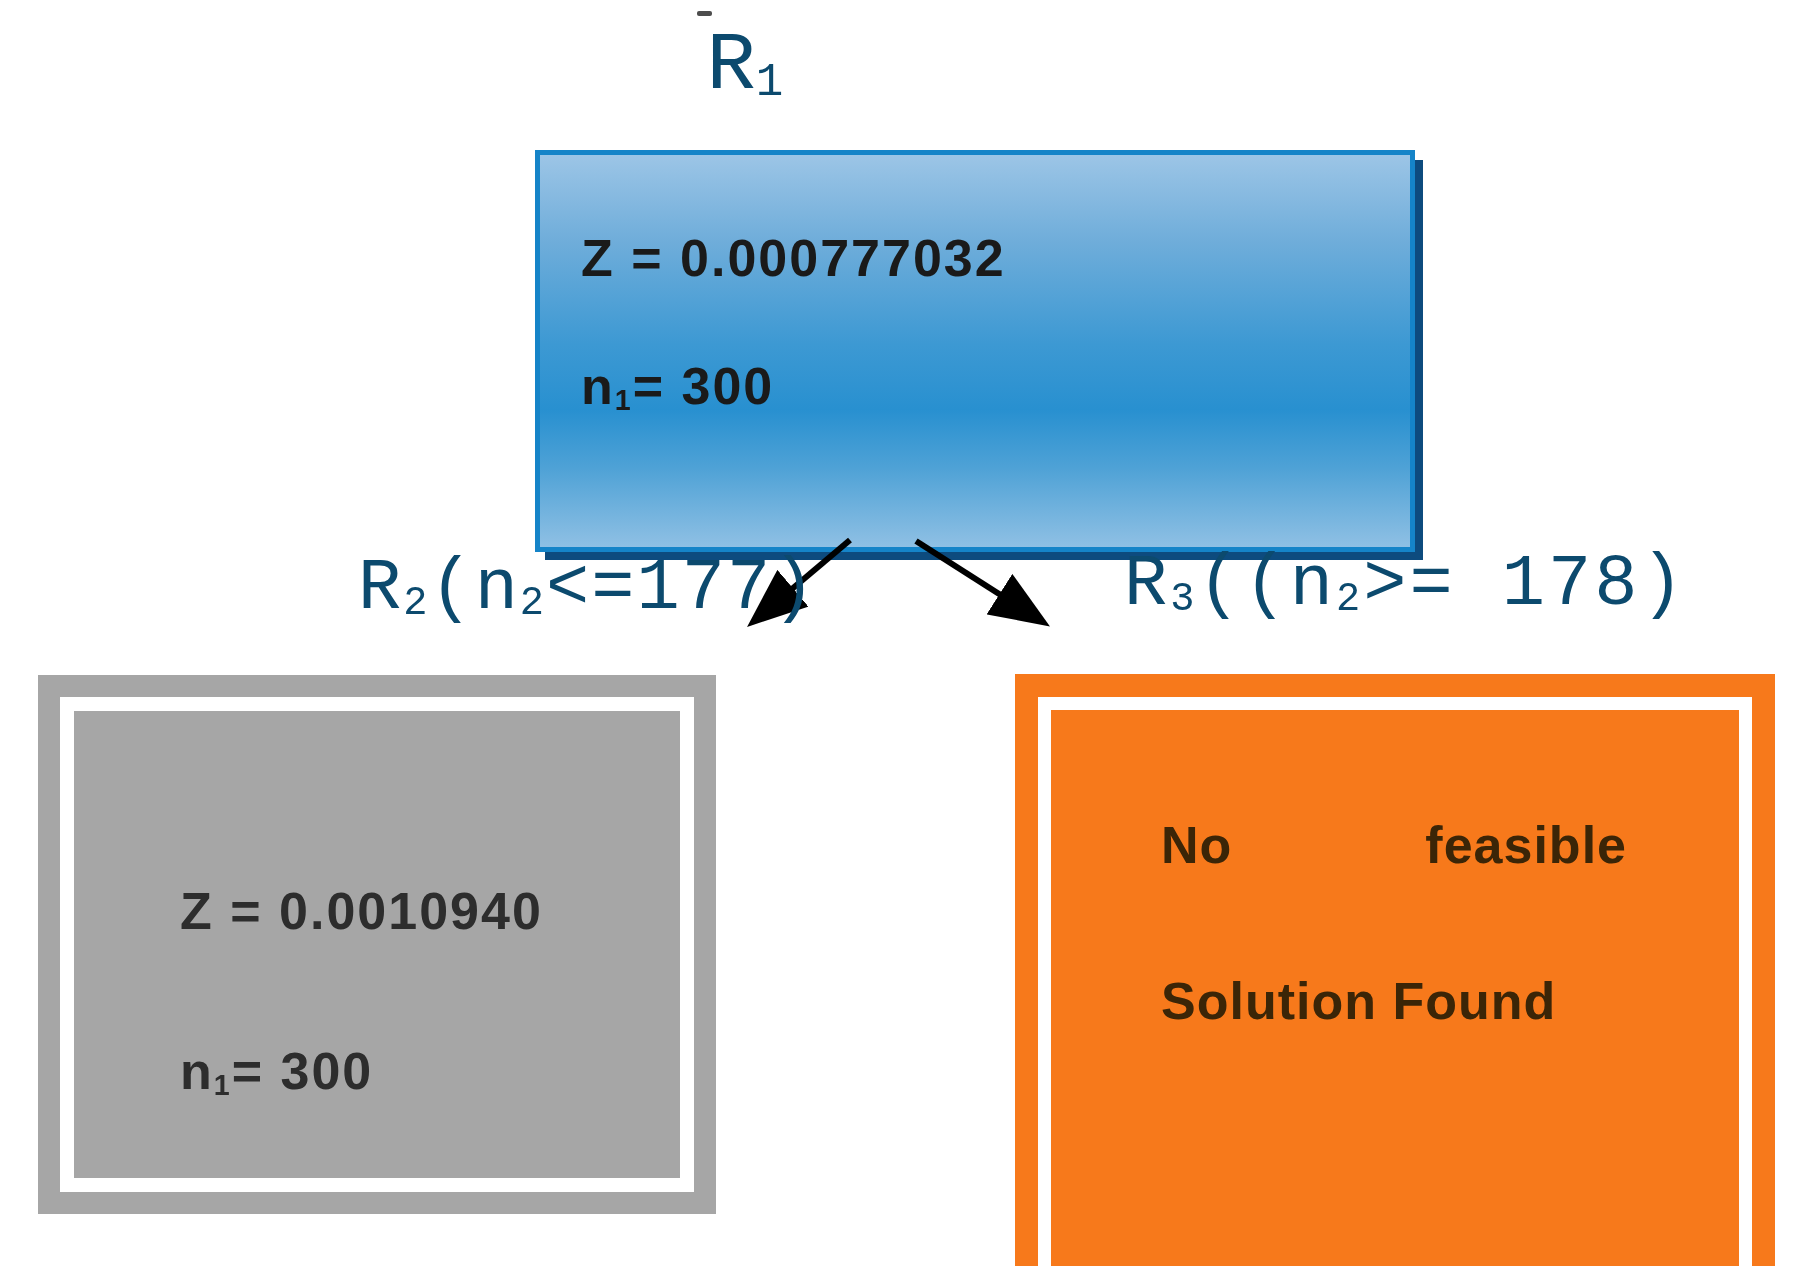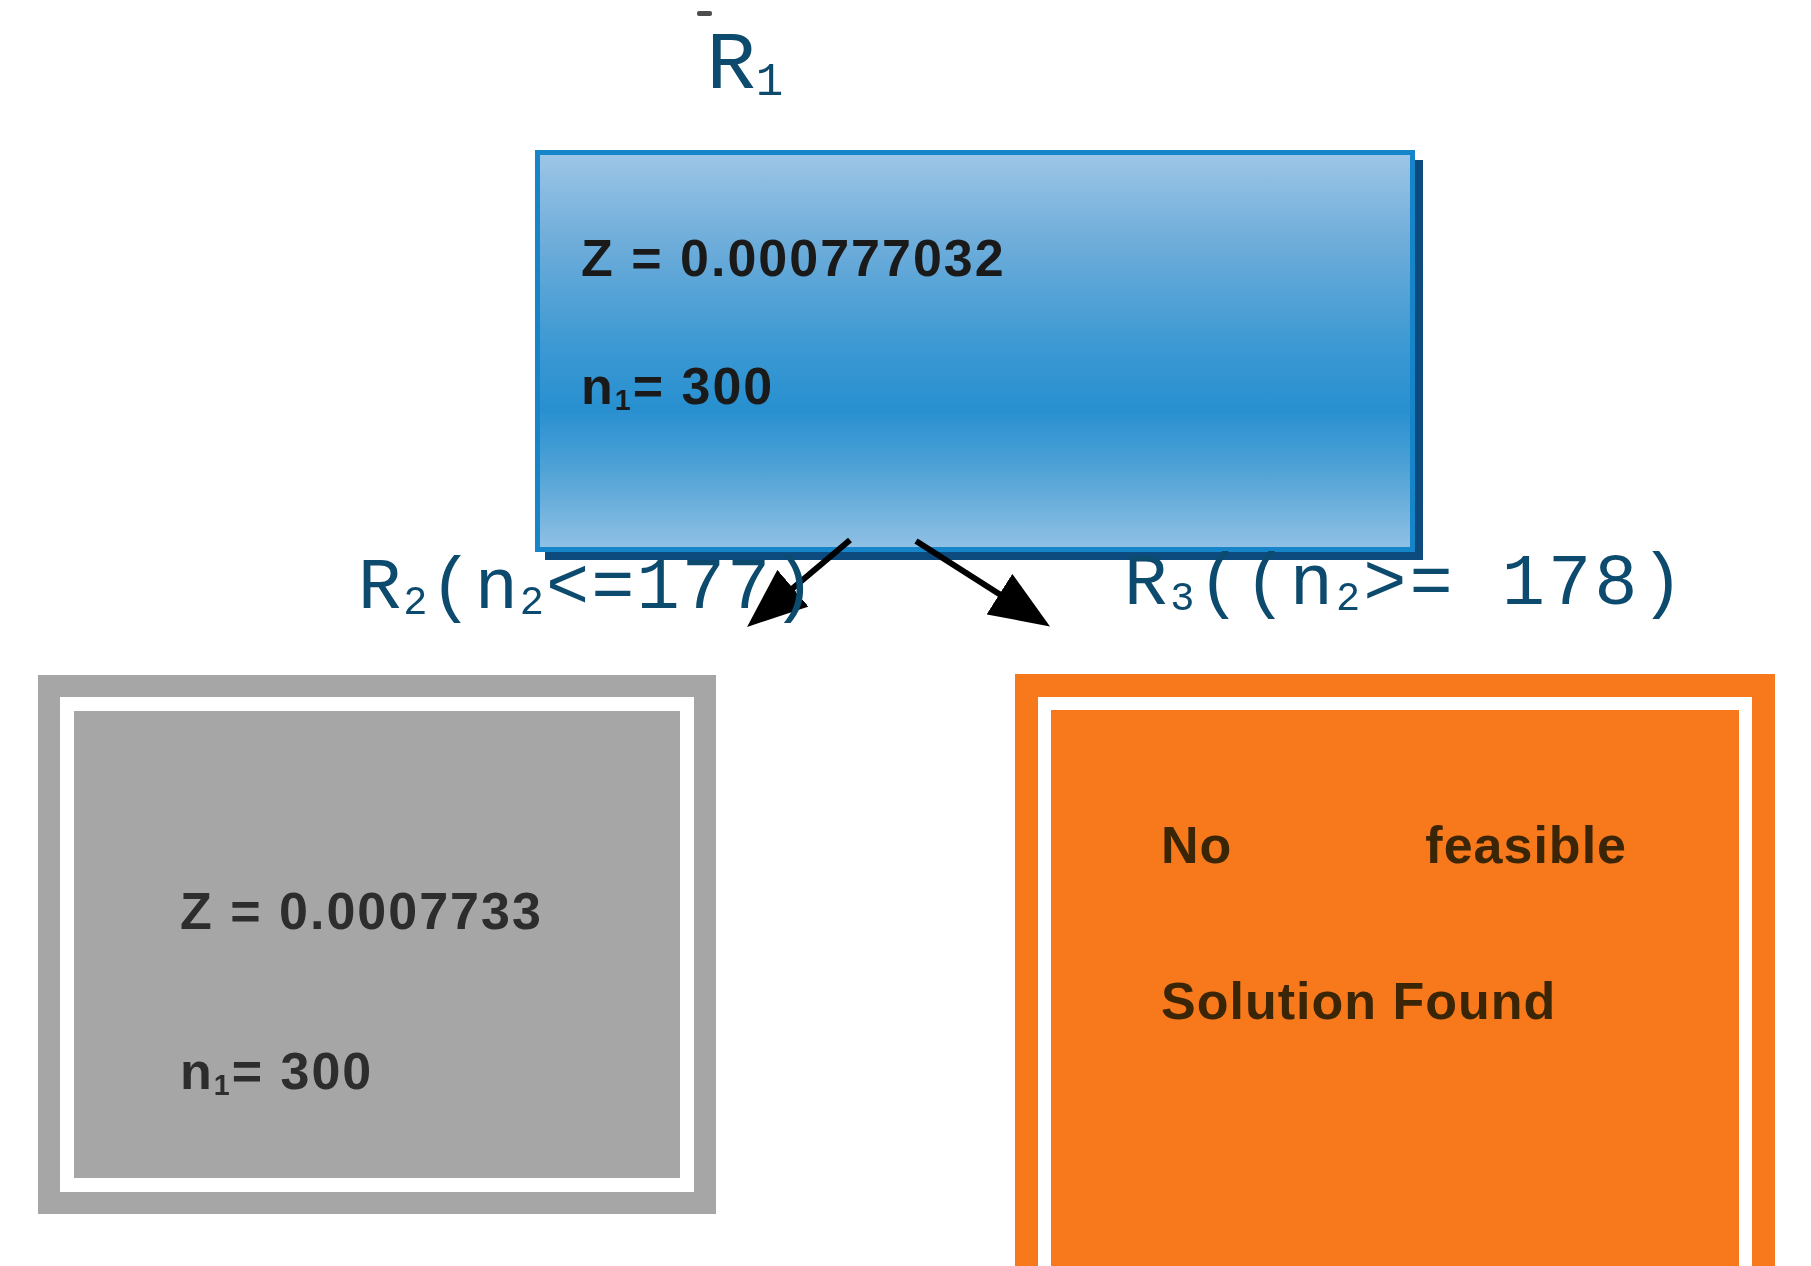--- a/index.html
+++ b/index.html
@@ -142,21 +142,21 @@
     <line x1="916" y1="541" x2="1007" y2="599" stroke="#000000" stroke-width="6" marker-end="url(#ah)"></line>
   </svg>
 
   <div class="branch-label" id="label-r2"><span>R</span><sub>2</sub><span>(n</span><sub>2</sub><span>&lt;=177)</span></div>
 
   <div class="branch-label" id="label-r3"><span>R</span><sub>3</sub><span>((n</span><sub>2</sub><span>&gt;= 178)</span></div>
 
   <div class="node framed" id="node-r2">
     <div class="inner">
       <div class="content">
-        <div class="node-text z-line">Z = 0.0007733</div>
+        <div class="node-text z-line">Z = 0.0010940</div>
         <div class="node-text n-line"><span>n</span><sub>1</sub><span>= 300</span></div>
       </div>
     </div>
   </div>
 
   <div class="node framed" id="node-r3">
     <div class="inner">
       <div class="content">
         <div class="node-text row-justified">
           <span>No</span>

